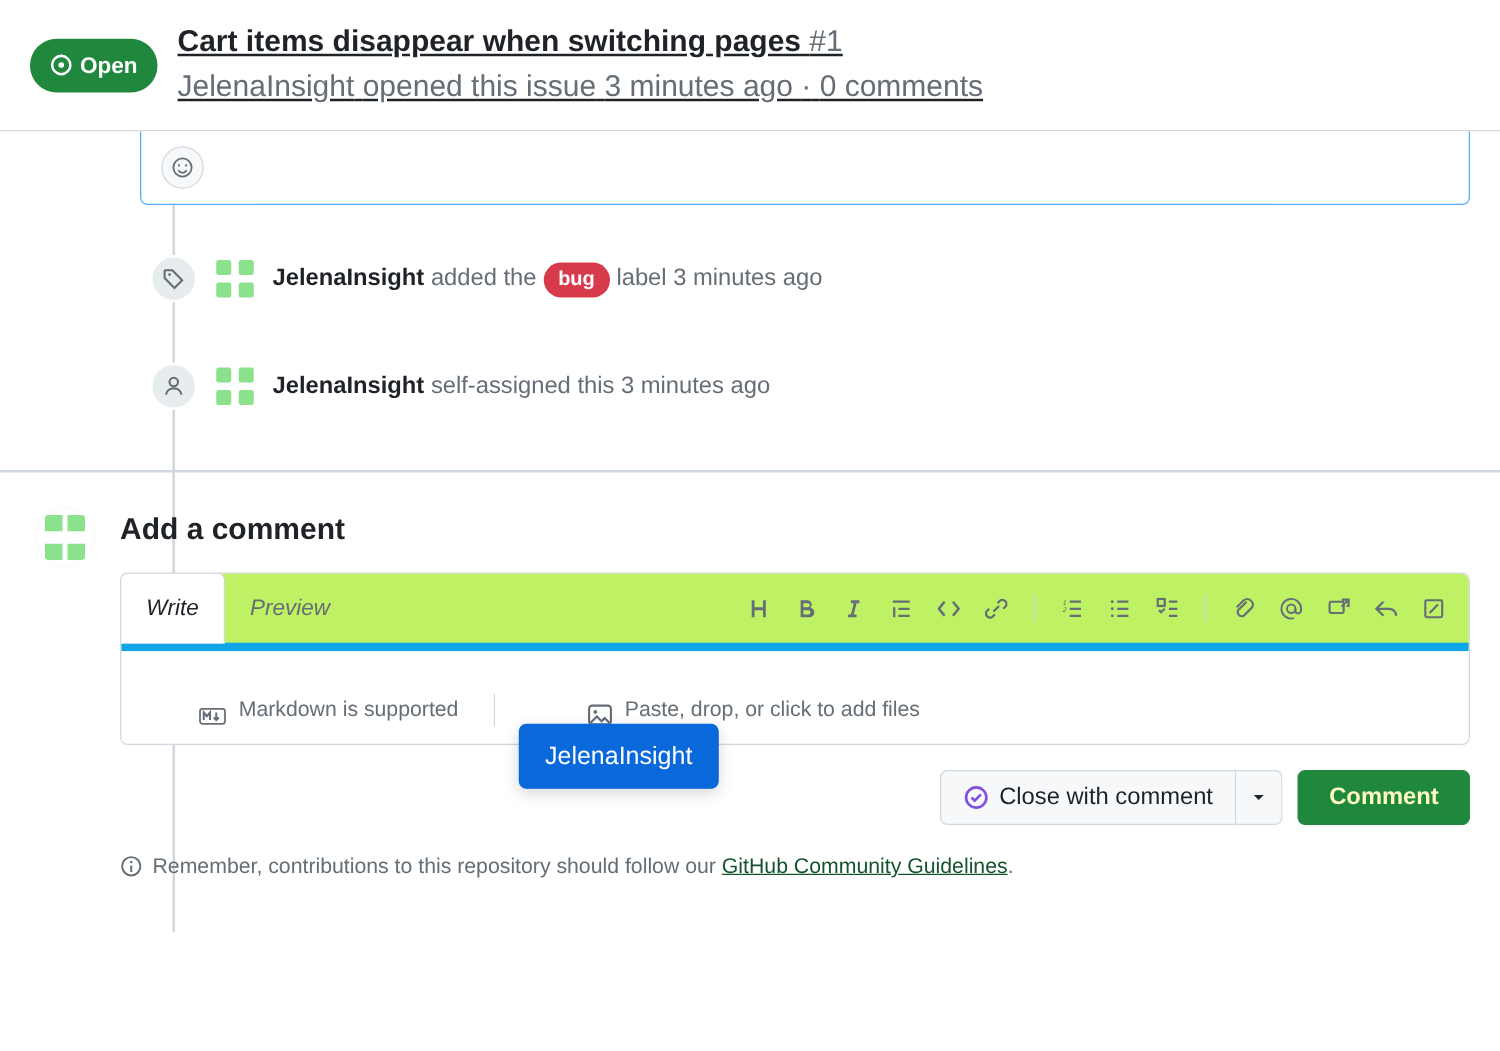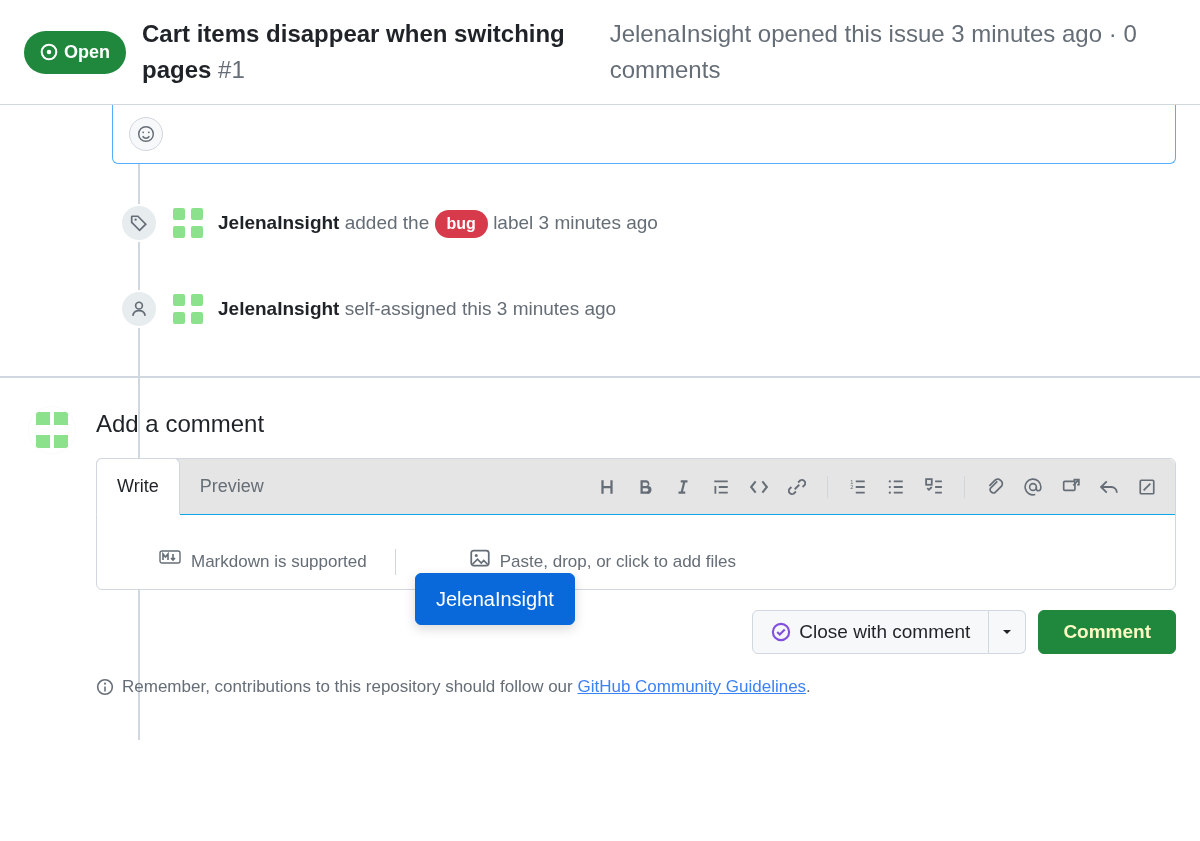--- a/index.html
+++ b/index.html
@@ -24,21 +24,21 @@
     gap: 6px;
     background: #1f883d;
     color: #fff;
     padding: 8px 16px;
     border-radius: 999px;
     font-weight: 600;
     font-size: 18px;
     justify-content: flex-end;
   }
   .state-badge svg { display: block; }
-  .header-main { display: flex; flex-direction: row; }
+  .header-main { display: flex; flex-direction: column; text-decoration: underline; }
   .issue-title-row { font-size: 24px; font-weight: 600; }
   .issue-number { color: #656d76; font-weight: 400; }
   .issue-meta { color: #656d76; font-size: 24px; }
   .issue-meta .author { color: #656d76; }
   .content {
     position: relative;
     padding: 0 24px 40px 112px;
   }
   .timeline-line {
     position: absolute;
@@ -129,33 +129,34 @@
   }
   .add-comment-wrap {
     position: relative;
     z-index: 1;
     display: flex;
     gap: 20px;
     align-items: flex-start;
     margin-left: -84px;
   }
   .add-comment-main { flex: 1; }
-  .add-comment-title { font-size: 24px; font-weight: 400; margin-bottom: 16px; }
+  .add-comment-title { font-size: 24px; font-weight: 700; margin-bottom: 16px; }
   .comment-form {
     border: 1px solid #d0d7de;
     border-radius: 6px;
     background: #fff;
   }
   .tabs-row {
     display: flex;
     align-items: center;
-    background: #e5e5e5;
+    background: #bef264;
     border-top-left-radius: 6px;
     border-top-right-radius: 6px;
-    border-bottom: 1px solid #0ea5e9;
+    border-bottom: 7px solid #0ea5e9;
+    font-style: italic;
   }
   .tab {
     padding: 14px 20px;
     font-size: 18px;
     color: #656d76;
     cursor: pointer;
     border-right: 1px solid transparent;
   }
   .tab.active {
     background: #fff;
@@ -216,21 +217,21 @@
   }
   .form-footer {
     display: flex;
     align-items: center;
     gap: 28px;
     padding: 14px 16px;
     font-size: 17px;
     color: #656d76;
   }
   .form-footer .sep { width:1px; height:26px; background:#d0d7de; }
-  .form-footer .item { display:flex; align-items:flex-start; gap:10px; cursor:pointer;padding-left:46px; }
+  .form-footer .item { display:flex; align-items:flex-end; gap:10px; cursor:pointer;padding-left:46px; }
   .actions-row {
     display: flex;
     justify-content: flex-end;
     gap: 12px;
     margin-top: 20px;
   }
   .btn {
     display: inline-flex;
     align-items: center;
     gap: 8px;
@@ -254,21 +255,21 @@
     padding: 10px 24px;
   }
   .guidelines {
     margin-top: 20px;
     display: flex;
     align-items: center;
     gap: 8px;
     color: #656d76;
     font-size: 17px;
   }
-  .guidelines a { color: #3b82f6; text-decoration: underline; cursor:pointer; }
+  .guidelines a { color: #14532d; text-decoration: underline; cursor:pointer; }
   svg { display: block; }
 </style>
 </head>
 <body>
 
 <div class="header">
   <span class="state-badge">
     <svg width="18" height="18" viewBox="0 0 16 16" fill="none" stroke="currentColor" stroke-width="1.8">
       <circle cx="8" cy="8" r="6.5"></circle>
         <circle cx="8" cy="8" r="2" fill="currentColor" stroke="none"></circle>

